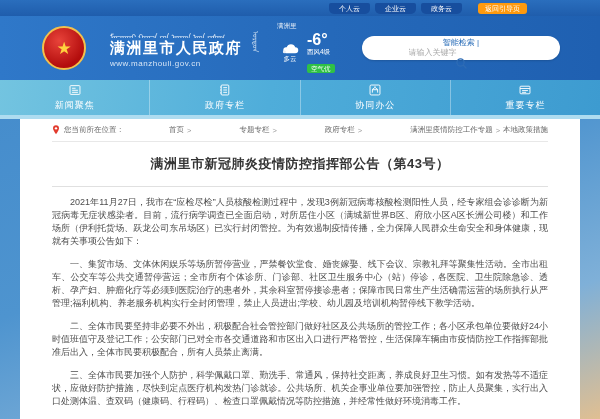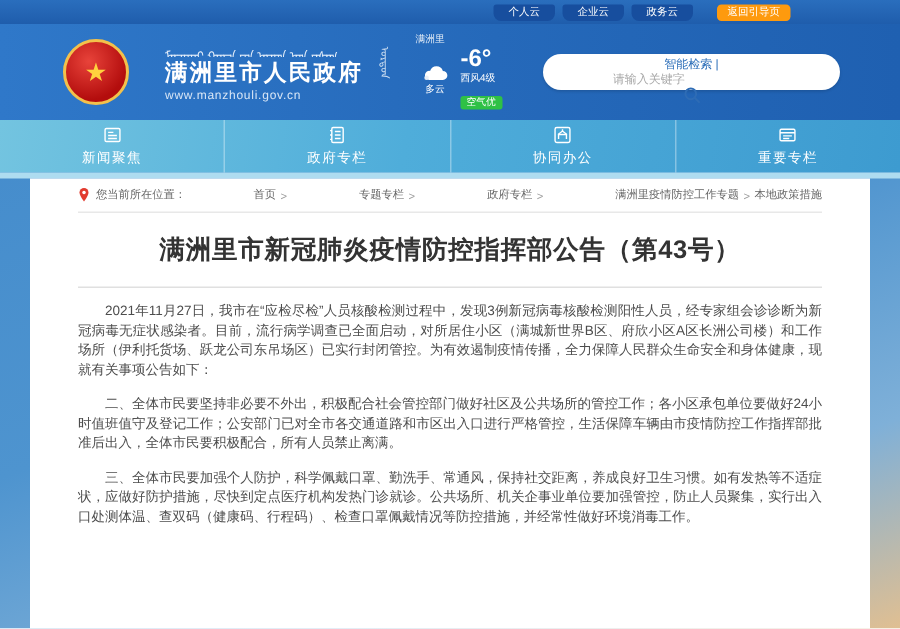--- a/index.html
+++ b/index.html
@@ -108,21 +108,21 @@
     border-bottom: 1px solid #e8e8e8; font-size: 7.5px; color: #777;
     white-space: nowrap; overflow: hidden;
   }
   .breadcrumb .pin { display: flex; margin-right: 4px; }
   .bc-prefix { color: #666; }
   .bc-link { color: #666; text-decoration: none; cursor: pointer; margin-left: 45px; }
   .bc-sep { margin: 0 3px; color: #999; }
   .bc-current { color: #666; }
 
   .title {
-    margin-top: 13px; text-align: center; font-size: 17px; font-weight: bold;
+    margin-top: 13px; text-align: center; font-size: 13px; font-weight: bold;
     color: #333; letter-spacing: .5px;
   }
   .divider { border-bottom: 1px solid #e0e0e0; margin: 13px 0 9px; }
 
   .para {
     font-size: 9px; color: #4d4d4d; line-height: 13px;
     text-indent: 2em; text-align: justify; margin-bottom: 10px;
   }
 </style>
 </head>
@@ -251,17 +251,18 @@
       <span class="bc-sep">&gt;</span>
       <a class="bc-link">满洲里疫情防控工作专题</a>
       <span class="bc-sep">&gt;</span>
       <span class="bc-current">本地政策措施</span>
     </div>
 
     <h1 class="title">满洲里市新冠肺炎疫情防控指挥部公告（第43号）</h1>
     <div class="divider"></div>
 
     <p class="para">2021年11月27日，我市在“应检尽检”人员核酸检测过程中，发现3例新冠病毒核酸检测阳性人员，经专家组会诊诊断为新冠病毒无症状感染者。目前，流行病学调查已全面启动，对所居住小区（满城新世界B区、府欣小区A区长洲公司楼）和工作场所（伊利托货场、跃龙公司东吊场区）已实行封闭管控。为有效遏制疫情传播，全力保障人民群众生命安全和身体健康，现就有关事项公告如下：</p>
+    <p class="para">一、集贸市场、文体休闲娱乐等场所暂停营业，严禁餐饮堂食、婚丧嫁娶、线下会议、宗教礼拜等聚集性活动。全市出租车、公交车等公共交通暂停营运；全市所有个体诊所、门诊部、社区卫生服务中心（站）停诊，各医院、卫生院除急诊、透析、孕产妇、肿瘤化疗等必须到医院治疗的患者外，其余科室暂停接诊患者；保障市民日常生产生活确需运营的场所执行从严管理;福利机构、养老服务机构实行全封闭管理，禁止人员进出;学校、幼儿园及培训机构暂停线下教学活动。</p>
     <p class="para">二、全体市民要坚持非必要不外出，积极配合社会管控部门做好社区及公共场所的管控工作；各小区承包单位要做好24小时值班值守及登记工作；公安部门已对全市各交通道路和市区出入口进行严格管控，生活保障车辆由市疫情防控工作指挥部批准后出入，全体市民要积极配合，所有人员禁止离满。</p>
     <p class="para">三、全体市民要加强个人防护，科学佩戴口罩、勤洗手、常通风，保持社交距离，养成良好卫生习惯。如有发热等不适症状，应做好防护措施，尽快到定点医疗机构发热门诊就诊。公共场所、机关企事业单位要加强管控，防止人员聚集，实行出入口处测体温、查双码（健康码、行程码）、检查口罩佩戴情况等防控措施，并经常性做好环境消毒工作。</p>
   </div>
 
 </div>
 
 </body></html>

